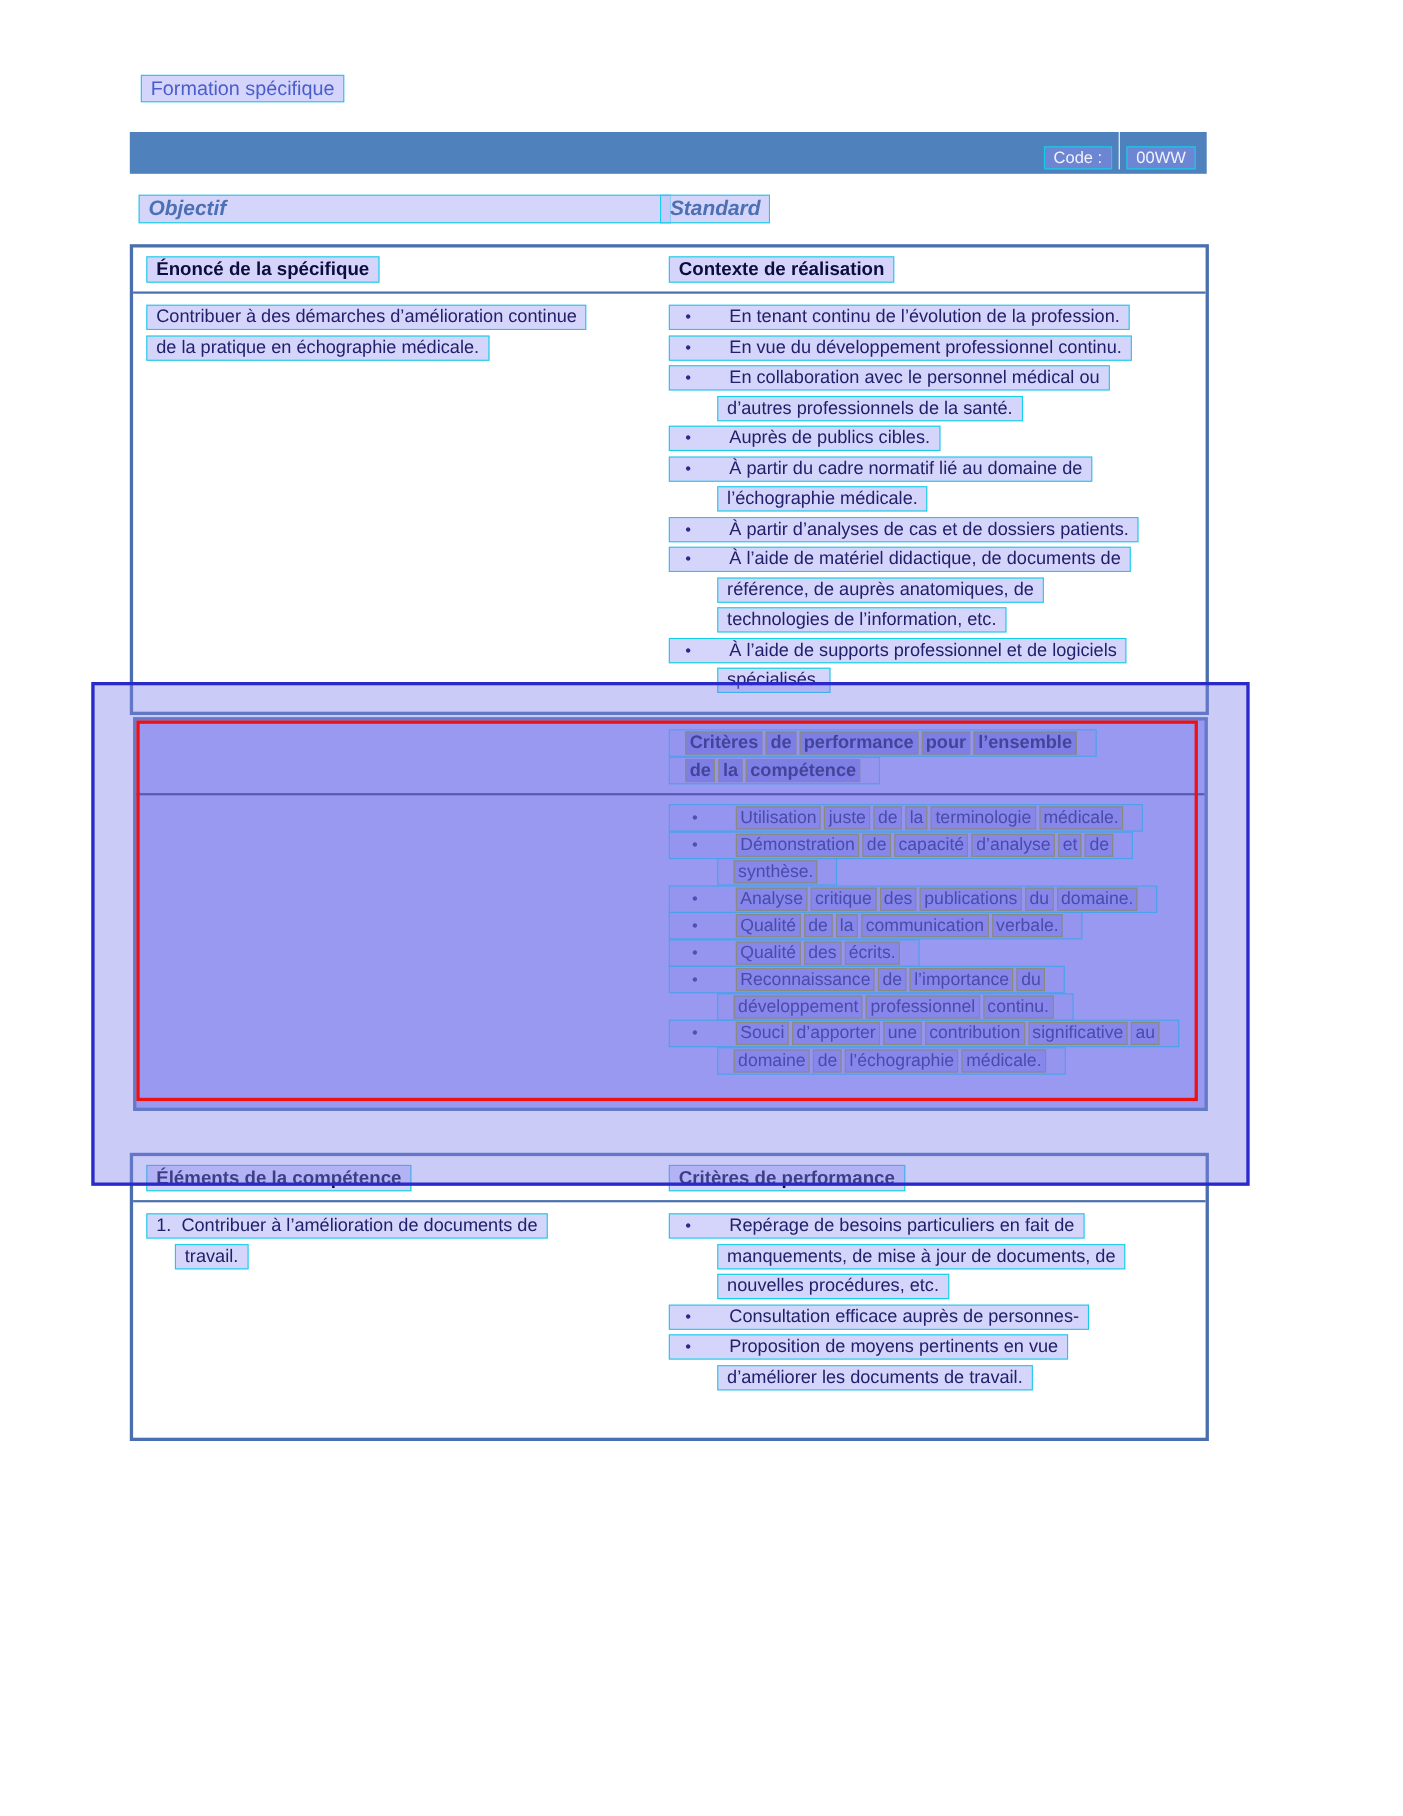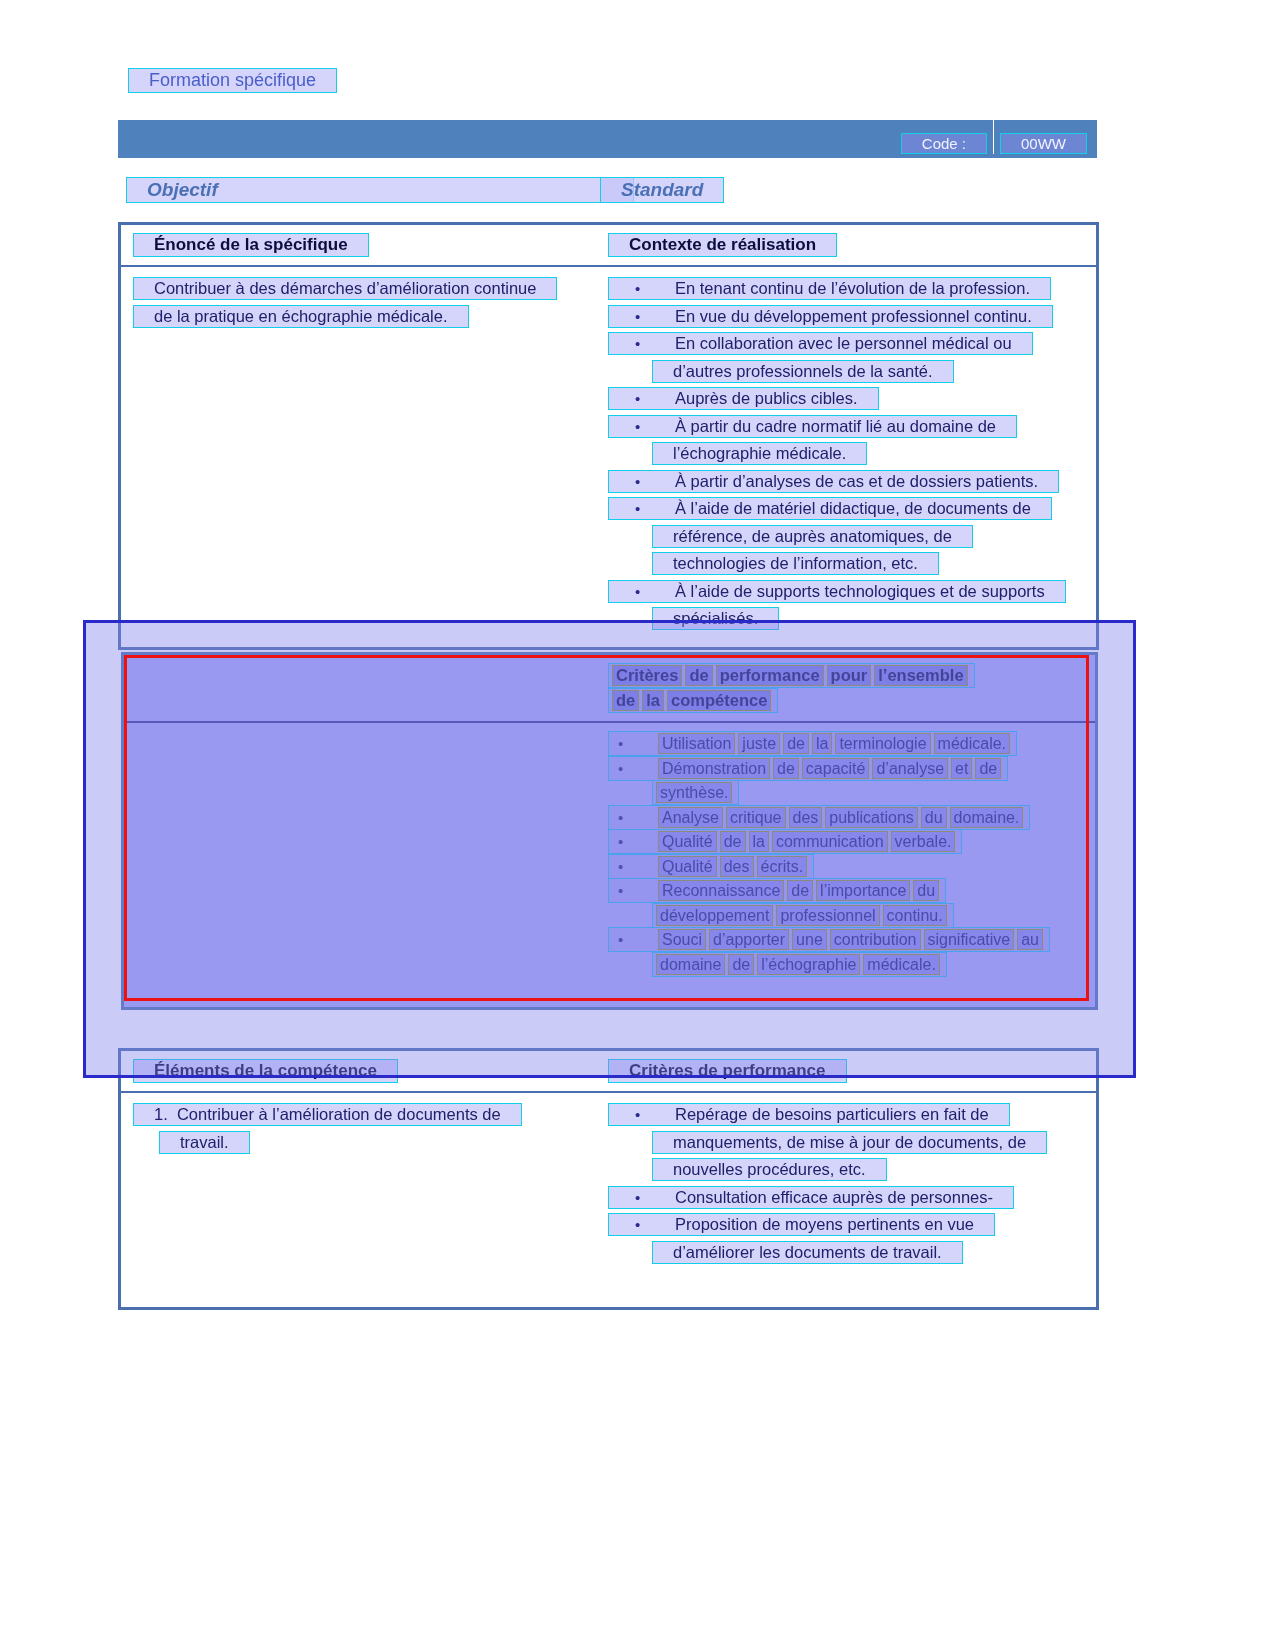--- a/index.html
+++ b/index.html
@@ -5,21 +5,21 @@
   html,body{margin:0;padding:0;}
   body{
     width:1275px;height:1651px;position:relative;background:#ffffff;
     font-family:"Liberation Sans", sans-serif;overflow:hidden;
   }
   
   .hl{
     display:inline-block;
     border:1px solid #12cfe9;
     background:rgba(197,197,249,.72);
-    padding:1px 20px;
+    padding:1px 8px;
     white-space:nowrap;
   }
   .lw{height:27.5px;white-space:nowrap;}
   .dot{display:inline-block;width:40px;padding-left:6px;color:#2a2a8c;font-size:15px;}
   .cont{margin-left:44px;}
   .body-text{font-size:16.5px;color:#20206b;}
   
   .section-label{position:absolute;left:128px;top:68px;font-size:18px;color:#4a5ec9;}
   
   .bar{position:absolute;left:118px;top:120px;width:979px;height:38px;background:#4f81bd;}
@@ -54,21 +54,21 @@
   .redbox{
     position:absolute;left:124px;top:655px;width:959px;height:340px;
     border:3px solid #ee1111;z-index:60;pointer-events:none;background:transparent;
   }
   .t2-right{position:absolute;left:484px;top:8px;width:470px;}
   .t2-divider{position:absolute;left:0;right:0;top:66px;border-top:2px solid #3a3a90;}
   .t2-list{position:absolute;left:484px;top:76px;width:478px;}
   .t2 .lw{height:24.5px;}
   .hl2{
     display:inline-block;border:1px solid #1fb9ea;background:rgba(150,150,240,.35);
-    padding:1px 3px;white-space:nowrap;
+    padding:1px 14px;white-space:nowrap;
   }
   .w{
     display:inline-block;border:1px solid #8f8f2e;background:rgba(110,110,225,.5);
     padding:0 3px;margin-right:3px;line-height:19px;
   }
   .t2-text{font-size:16px;color:#222278;}
   .t2-head-line{height:27px;}
   .t2-head .w{font-weight:bold;color:#15155c;background:rgba(90,90,215,.55);font-size:16.5px;}
 </style>
 </head>
@@ -103,21 +103,21 @@
     <div class="lw"><span class="hl"><span class="dot">•</span><span>En vue du développement professionnel continu.</span></span></div>
     <div class="lw"><span class="hl"><span class="dot">•</span><span>En collaboration avec le personnel médical ou</span></span></div>
     <div class="lw cont"><span class="hl"><span>d’autres professionnels de la santé.</span></span></div>
     <div class="lw"><span class="hl"><span class="dot">•</span><span>Auprès de publics cibles.</span></span></div>
     <div class="lw"><span class="hl"><span class="dot">•</span><span>À partir du cadre normatif lié au domaine de</span></span></div>
     <div class="lw cont"><span class="hl"><span>l’échographie médicale.</span></span></div>
     <div class="lw"><span class="hl"><span class="dot">•</span><span>À partir d’analyses de cas et de dossiers patients.</span></span></div>
     <div class="lw"><span class="hl"><span class="dot">•</span><span>À l’aide de matériel didactique, de documents de</span></span></div>
     <div class="lw cont"><span class="hl"><span>référence, de auprès anatomiques, de</span></span></div>
     <div class="lw cont"><span class="hl"><span>technologies de l’information, etc.</span></span></div>
-    <div class="lw"><span class="hl"><span class="dot">•</span><span>À l’aide de supports technologiques et de supports</span></span></div>
+    <div class="lw"><span class="hl"><span class="dot">•</span><span>À l’aide de supports professionnel et de logiciels</span></span></div>
     <div class="lw cont"><span class="hl"><span>spécialisés.</span></span></div>
   </div>
 </div>
 
 <div class="table2 t2 t2-text">
   <div class="t2-right t2-head">
     <div class="lw t2-head-line"><span class="hl2"><span><span class="w">Critères</span><span class="w">de</span><span class="w">performance</span><span class="w">pour</span><span class="w">l’ensemble</span></span></span></div>
     <div class="lw t2-head-line"><span class="hl2"><span><span class="w">de</span><span class="w">la</span><span class="w">compétence</span></span></span></div>
   </div>
   <div class="t2-divider"></div>

